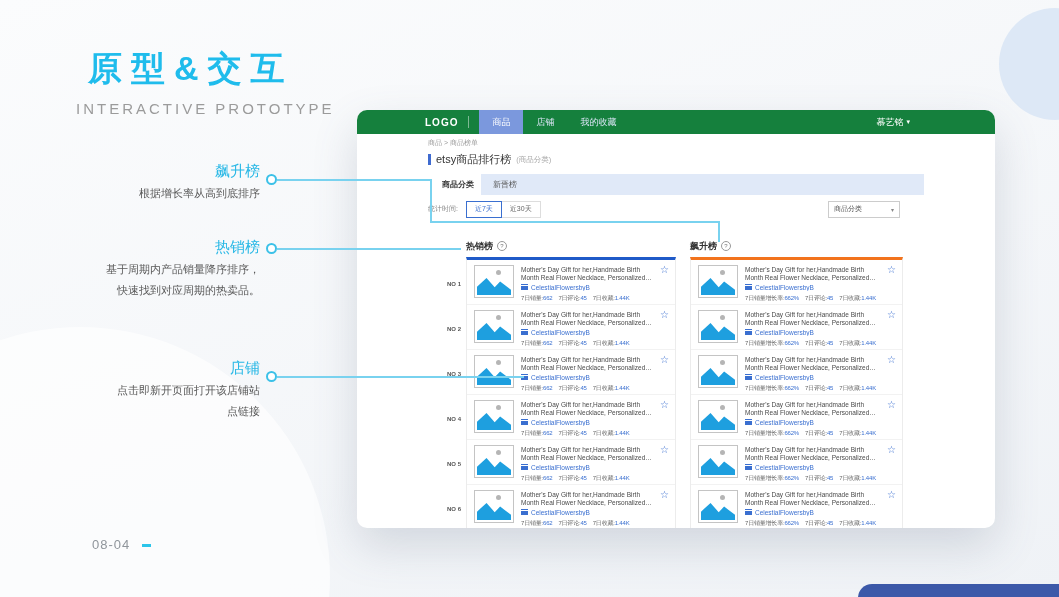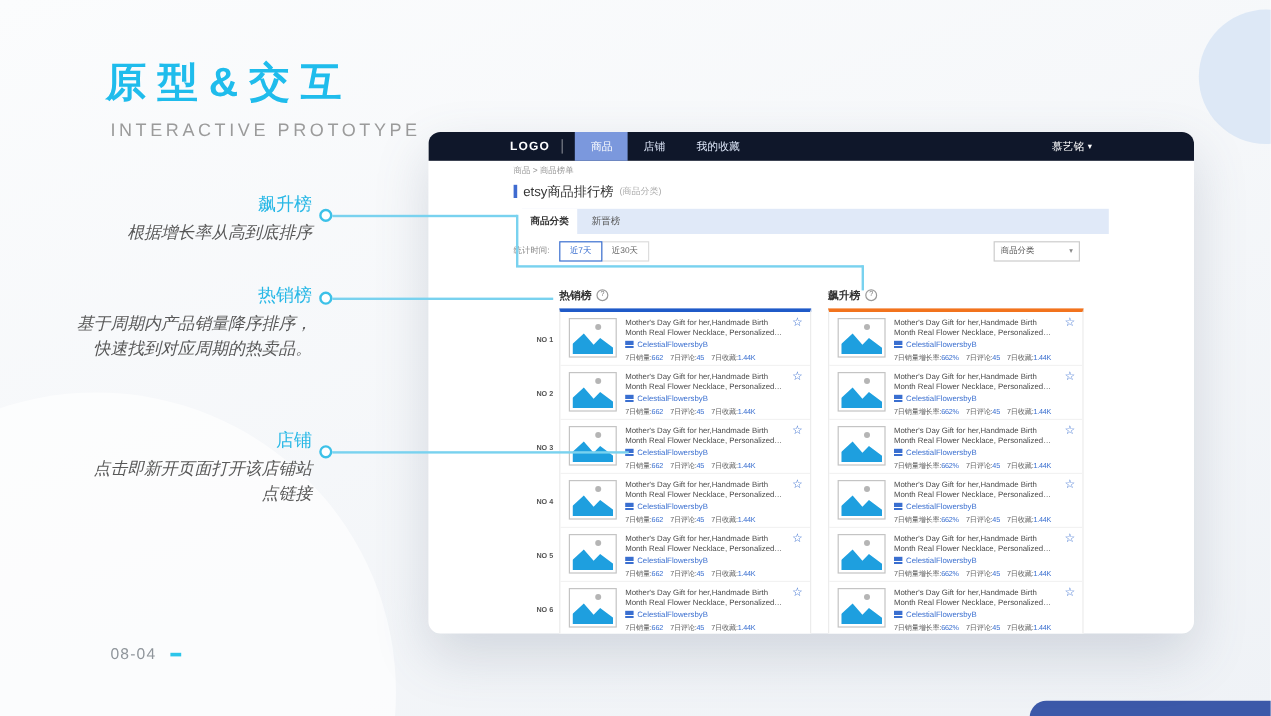--- a/index.html
+++ b/index.html
@@ -5,42 +5,42 @@
   html,body{margin:0;padding:0;}
   body{width:1059px;height:597px;overflow:hidden;font-family:"Liberation Sans",sans-serif;}
   .slide{position:relative;width:1059px;height:597px;overflow:hidden;
          background:linear-gradient(160deg,#fbfcfd 0%,#eff2f6 100%);}
   
   .circle-tr{position:absolute;width:112px;height:112px;border-radius:50%;background:#dde8f6;right:-52px;top:8px;}
   .circle-bl{position:absolute;width:500px;height:500px;border-radius:50%;background:rgba(255,255,255,0.65);left:-170px;bottom:-230px;}
   .bar-br{position:absolute;right:-24px;bottom:-15px;width:225px;height:28px;border-radius:14px;background:#3c59a9;}
   
   .main-title{position:absolute;left:88px;top:46px;margin:0;font-size:34px;font-weight:800;color:#1fbcec;letter-spacing:9px;}
-  .subtitle{position:absolute;left:92px;top:100px;font-size:15px;color:#9b9b9b;letter-spacing:3px;}
+  .subtitle{position:absolute;left:76px;top:100px;font-size:15px;color:#9b9b9b;letter-spacing:3px;}
   
   .ann{position:absolute;left:16px;width:244px;text-align:right;z-index:20;}
   .ann1{top:162px;}.ann2{top:238px;}.ann3{top:359px;}
   .ann-label{font-size:15px;color:#29b8e6;line-height:18px;margin-bottom:3px;}
-  .ann-desc{font-size:14px;color:#585858;line-height:21px;font-style:italic;}
+  .ann-desc{font-size:11px;color:#585858;line-height:21px;}
   .dot{position:absolute;width:7px;height:7px;border:2px solid #3cc1e8;border-radius:50%;background:#fff;z-index:31;}
   .d1{left:266px;top:174px;}.d2{left:266px;top:243px;}.d3{left:266px;top:371px;}
   .cline{position:absolute;background:#79d2ef;z-index:30;}
   .l1a{left:277px;top:179px;width:154px;height:1.5px;}
   .l1b{left:430px;top:179px;width:1.5px;height:43px;}
   .l1c{left:430px;top:221px;width:289px;height:1.5px;}
   .l1d{left:718px;top:221px;width:1.5px;height:21px;}
   .l2{left:277px;top:248px;width:184px;height:1.5px;}
   .l3{left:277px;top:376px;width:247px;height:1.5px;}
   
   .pagenum{position:absolute;left:92px;top:537px;font-size:13px;color:#8f959b;letter-spacing:1px;}
   .pagedash{display:inline-block;width:9px;height:2.5px;background:#2cc5ea;margin-left:12px;vertical-align:middle;}
   
   .mockup{position:absolute;left:357px;top:110px;width:638px;height:418px;background:#fff;border-radius:10px;
           box-shadow:0 18px 45px rgba(80,95,120,0.20);overflow:hidden;z-index:10;}
-  .navbar{height:24px;background:#0f172a;display:flex;align-items:center;}
+  .navbar{height:24px;background:#15803d;display:flex;align-items:center;}
   .logo{margin-left:68px;font-size:10px;font-weight:bold;color:#fff;letter-spacing:1px;}
   .nav-divider{width:1px;height:12px;background:rgba(255,255,255,0.45);margin:0 10px;}
   .nav-items{display:flex;height:100%;}
   .nav-item{font-size:9px;color:#dde6f8;padding:0 13px;display:flex;align-items:center;text-align:center;}
   .nav-item.active{background:#7b98dd;color:#fff;}
   .nav-user{margin-left:auto;margin-right:85px;font-size:9px;color:#fff;display:flex;align-items:center;gap:3px;}
   .nav-user .caret{font-size:7px;}
   .content{padding:0 67px 0 71px;}
   .breadcrumb{margin-top:5px;font-size:7px;color:#999;line-height:8px;}
   .page-title-row{margin-top:6px;display:flex;align-items:center;gap:5px;height:13px;}

